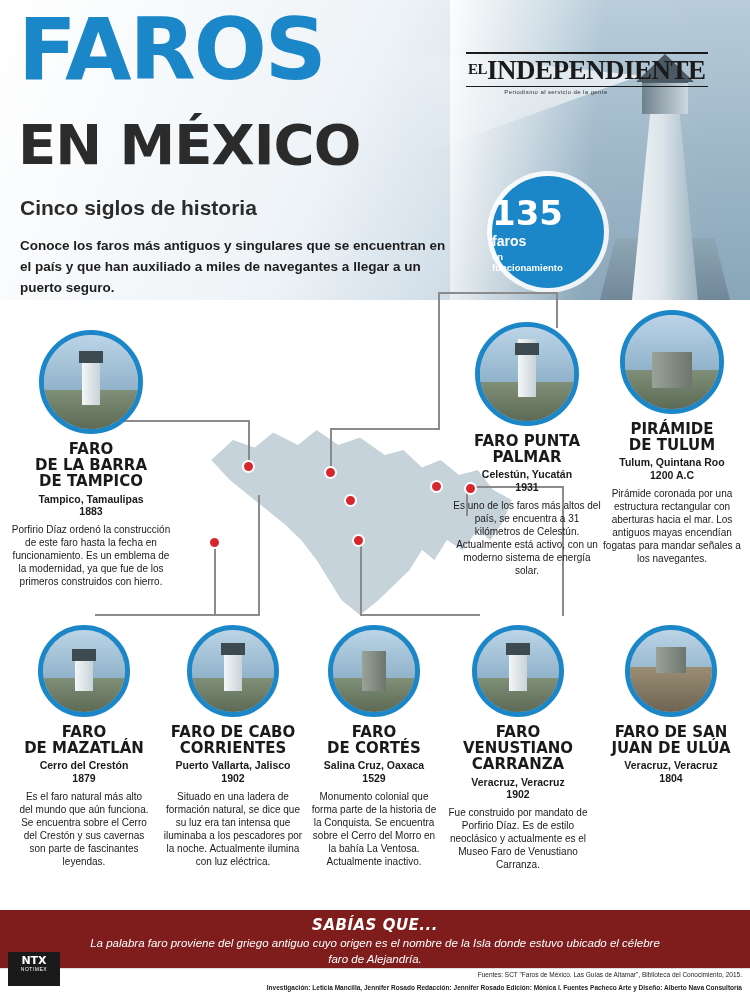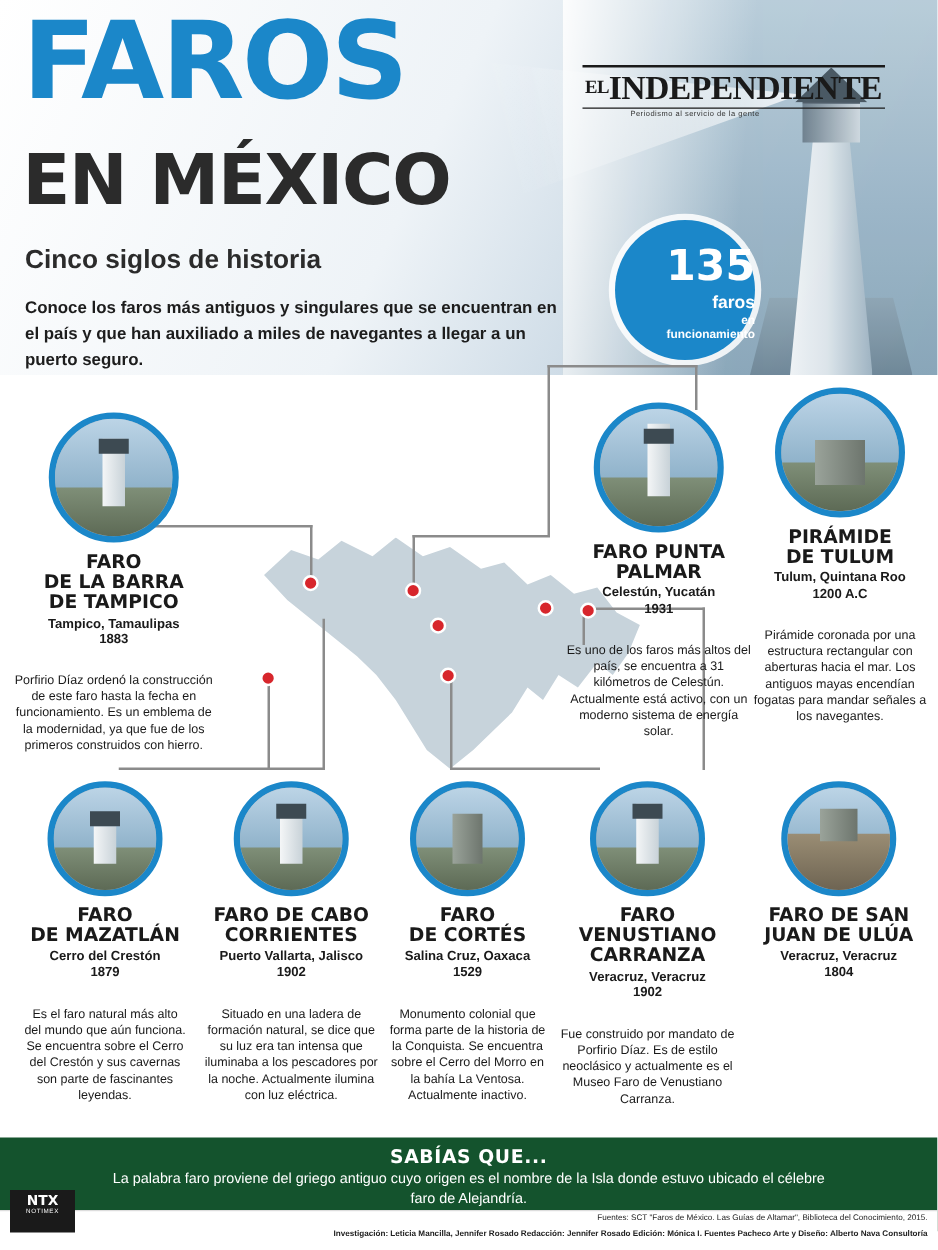--- a/index.html
+++ b/index.html
@@ -88,21 +88,21 @@
     border-top: 2px solid #1a1a1a; border-bottom: 1px solid #1a1a1a;
     padding: 1px 2px 0;
     display: inline-block;
   }
   .logo-word .el { font-size: 15px; vertical-align: 5px; }
   .logo-tag { font-size: 6px; color: #333; margin-top: 2px; letter-spacing: .4px; }
 
   
   .badge {
     position: absolute; left: 492px; top: 176px; width: 112px; height: 112px;
-    border-radius: 50%; background: #1b87c9; color: #fff; text-align: right;
+    border-radius: 50%; background: #1b87c9; color: #fff; text-align: left;
     box-shadow: 0 0 0 5px rgba(255,255,255,.85);
   }
   .badge .num { font-size: 34px; font-weight: bold; margin-top: 20px; line-height: 1; font-family:"DejaVu Sans",sans-serif;}
   .badge .l1 { font-size: 14px; font-weight: bold; margin-top: 3px; }
   .badge .l2 { font-size: 9.5px; font-weight: bold; margin-top: 2px; }
   .badge .l3 { font-size: 9.5px; font-weight: bold; }
 
   
   .map-area { position: absolute; left: 0; top: 300px; width: 750px; height: 610px; background:#fff; }
   .mx-map {
@@ -138,26 +138,26 @@
   }
   .circ .tower.dark { background:linear-gradient(90deg,#9aa39a,#6d756d); }
   .circ .cap { position:absolute; left:50%; transform:translateX(-50%); bottom:70%; width:24px; height:12px; background:#3d4a52; }
   .circ .wide { width:40px; height:36px; bottom:22%; }
   .card h3 {
     font-size: 15px; font-weight: bold; color: #1a1a1a; margin-top: 7px; line-height: 1.08;
     font-family: "DejaVu Sans", sans-serif;
   }
   .card .loc { font-size: 10.5px; font-weight: bold; color: #1a1a1a; margin-top: 3px; line-height: 1.2; }
   .card .year { font-size: 10.5px; font-weight: bold; color: #1a1a1a; line-height: 1.2; }
-  .card p { font-size: 10px; line-height: 1.3; color: #1a1a1a; margin-top: 20px; }
+  .card p { font-size: 10px; line-height: 1.3; color: #1a1a1a; margin-top: 5px; }
 
   
   .did-you-know {
     position: absolute; left: 0; top: 910px; width: 750px; height: 75px;
-    background: #14532d; color: #fff; text-align: center;
+    background: #7f1d1d; color: #fff; text-align: center; font-style: italic;
   }
   .dyk-title { font-size: 15px; font-weight: bold; letter-spacing: .5px; padding-top: 6px; font-family:"DejaVu Sans",sans-serif;}
   .dyk-text { font-size: 11.5px; line-height: 1.35; padding: 2px 80px 0; }
   .footer {
     position: absolute; left: 0; top: 968px; width: 750px; height: 32px;
     background: #ffffff; border-top: 1px solid #ddd;
   }
   .ntx {
     position: absolute; left: 8px; top: 952px; width: 52px; height: 34px;
     background: #1a1a1a; color: #fff; text-align: center; padding-top: 3px;

